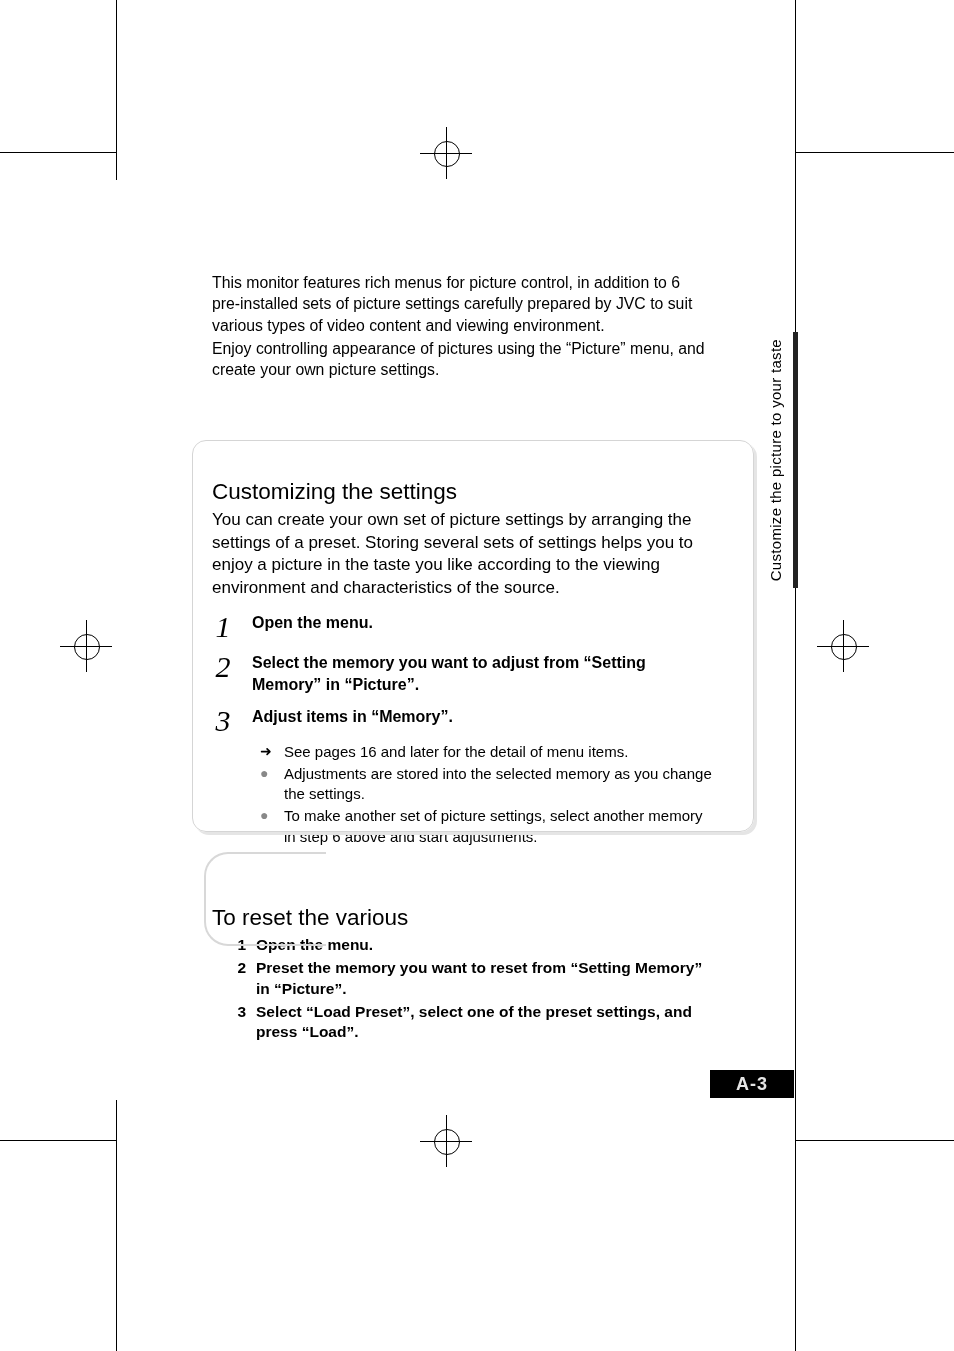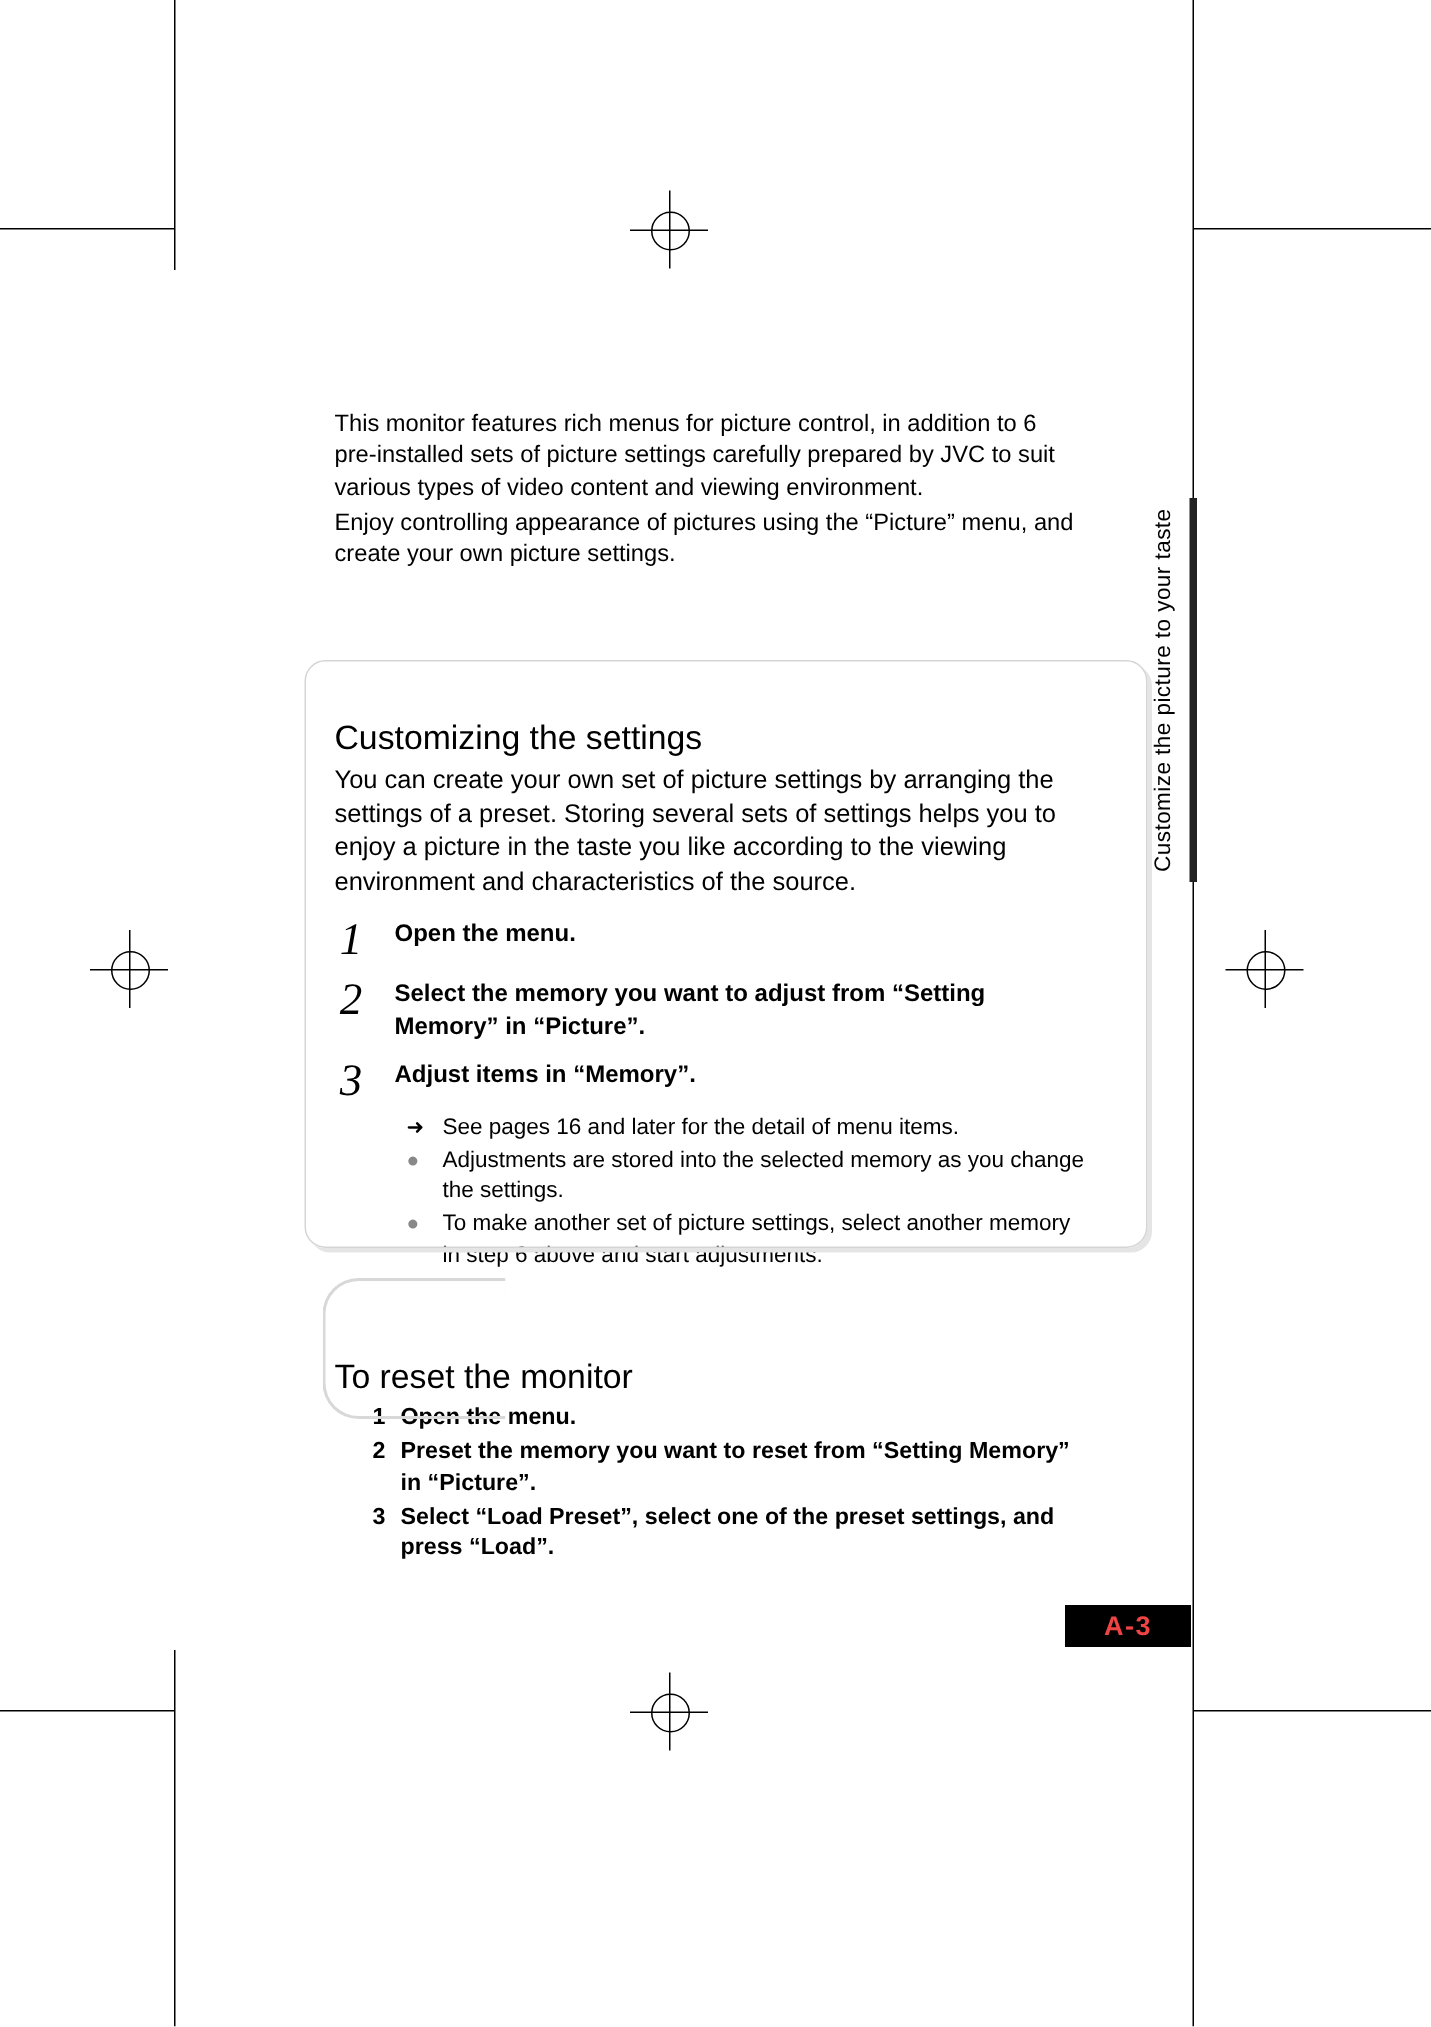--- a/index.html
+++ b/index.html
@@ -44,21 +44,21 @@
   .reg .hv.v { left: 26px; top: 0; bottom: 0; width: 1px; }
 
   .reg-top    { top: 127px;  left: 420px; }
   .reg-bottom { top: 1115px; left: 420px; }
   .reg-left   { top: 620px;  left: 60px;  }
   .reg-right  { top: 620px;  left: 817px; }
 
   
   .content {
     position: absolute;
-    left: 223px;
+    left: 212px;
     top: 272px;
     width: 500px;
   }
 
   
   .intro {
     position: relative;
     padding: 0 0 36px 0;
     font-size: 15.8px;
     line-height: 1.35;
@@ -185,21 +185,21 @@
   }
 
   
   .page-num {
     position: absolute;
     left: 710px;
     top: 1070px;
     width: 84px;
     height: 28px;
     background: #000;
-    color: #ef4444;
+    color: #e5e5e5;
     font-weight: 700;
     font-size: 18px;
     display: flex;
     align-items: center;
     justify-content: center;
     letter-spacing: 1px;
   }
 </style>
 </head>
 <body>
@@ -275,21 +275,21 @@
     <div class="row">
       <div class="mk" style="color:#888">●</div>
       <div class="tx">Adjustments are stored into the selected memory as you change the settings.</div>
     </div>
     <div class="row">
       <div class="mk" style="color:#888">●</div>
       <div class="tx">To make another set of picture settings, select another memory in step 6 above and start adjustments.</div>
     </div>
   </div>
 
-  <h2 class="section" style="margin-top:58px">To reset the monitor</h2>
+  <h2 class="section" style="margin-top:58px">To reset the various</h2>
 
   <ol class="reset">
     <li>
         <span>Open the menu.</span>
       </li>
     <li>
         <span>Preset the memory you want to reset from “Setting Memory” in “Picture”.</span>
       </li>
     <li>
         <span>Select “Load Preset”, select one of the preset settings, and press “Load”.</span>

